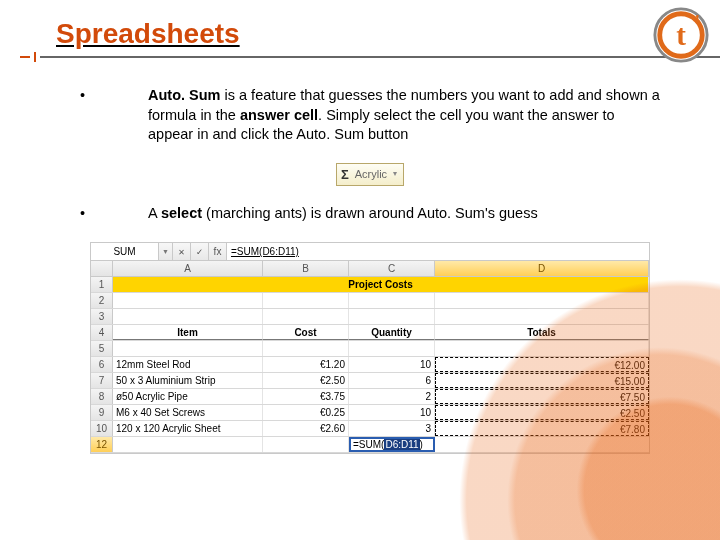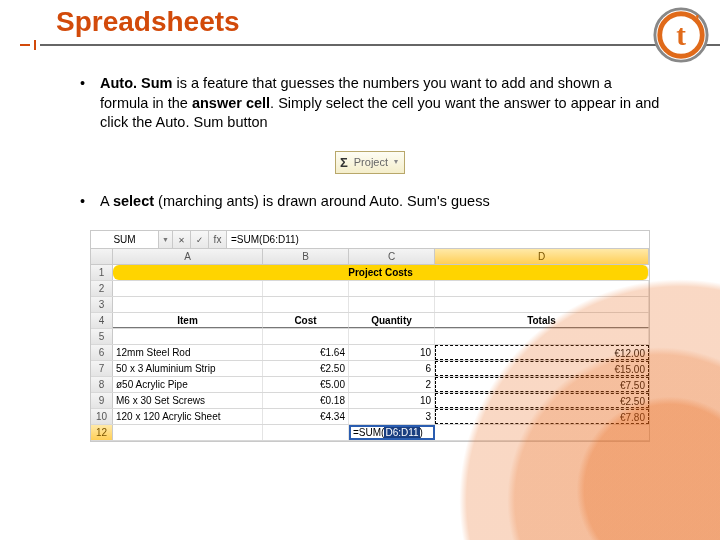--- a/index.html
+++ b/index.html
@@ -17,21 +17,22 @@
   }
   .bg1 { width: 520px; height: 520px; right: -220px; bottom: -220px;
          background: radial-gradient(circle at center, rgba(232,100,20,0.25) 58%, rgba(232,100,20,0) 60%); }
   .bg2 { width: 360px; height: 360px; right: -120px; bottom: -140px;
          background: radial-gradient(circle at center, rgba(232,100,20,0.22) 57%, rgba(232,100,20,0) 60%); }
   .bg3 { width: 220px; height: 220px; right: -60px; bottom: -60px;
          background: radial-gradient(circle at center, rgba(232,100,20,0.28) 55%, rgba(232,100,20,0) 60%); }
   
   .header {
     position: relative;
-    padding-top: 6px;
+    padding-top: 18px;
+    text-decoration: underline;
   }
   .title {
     color: #d24a0a;
     font-size: 28px;
     font-weight: bold;
     margin-left: 56px;
     margin-bottom: 2px;
   }
   .rule-wrap {
     display: flex; align-items: center;
@@ -57,21 +58,21 @@
     padding: 24px 60px 0 80px;
     font-size: 14.5px;
     color: #000;
     line-height: 1.35;
   }
   .bullet {
     display: flex;
     margin-bottom: 18px;
   }
   .bullet .dot { width: 20px; flex: none; }
-  .bullet .txt { flex: 1; }
+  .bullet .txt { flex: 1; margin-left: 48px; }
   .center-img { text-align: center; margin: 6px 0 18px; }
   
   .autosum-btn {
     display: inline-flex; align-items: center;
     border: 1px solid #b8a76a;
     background: linear-gradient(#fefdf4,#f4eecb);
     padding: 2px 6px 2px 4px;
     font-size: 11px; color: #666;
     gap: 6px;
   }
@@ -86,21 +87,21 @@
   .formula-bar {
     display: flex; align-items: stretch;
     background: linear-gradient(#f7f7f7,#e8e8e8);
     border-bottom: 1px solid #c9c9c9;
     height: 18px;
   }
   .fb-name { width: 68px; border-right:1px solid #c9c9c9; display:flex; align-items:center; justify-content:center; background:#fff; }
   .fb-dd { width:14px; border-right:1px solid #c9c9c9; display:flex;align-items:center;justify-content:center; color:#777; font-size:7px;}
   .fb-btn { width:18px; border-right:1px solid #c9c9c9; display:flex;align-items:center;justify-content:center; color:#555; font-family: monospace;}
   .fb-fx { width:18px; border-right:1px solid #c9c9c9; display:flex;align-items:center;justify-content:center; color:#555;}
-  .fb-input { flex:1; background:#fff; padding:2px 4px; display:flex; align-items:center;}
+  .fb-input { flex:1; background:#fff; padding:2px 4px; display:flex; align-items:center;text-decoration:underline;}
   .col-headers {
     display:grid;
     grid-template-columns: 22px 150px 86px 86px 1fr;
     background: linear-gradient(#f4f4f4,#e4e4e4);
     border-bottom:1px solid #c9c9c9;
     text-align:center;
     color:#555;
   }
   .col-headers > div { border-right:1px solid #c9c9c9; padding:1px 0;}
   .col-headers > div.active { background: linear-gradient(#ffe9a8,#ffcf57); color:#7a5400;}
@@ -109,21 +110,21 @@
     display:grid;
     grid-template-columns: 22px 150px 86px 86px 1fr;
     border-bottom:1px solid #d8d8d8;
     height:16px;
   }
   .row > div { border-right:1px solid #e4e4e4; padding:1px 3px; overflow:hidden; white-space:nowrap; }
   .row .rh {
     background: linear-gradient(#f4f4f4,#e4e4e4);
     text-align:center; color:#555; border-right:1px solid #c9c9c9;
   }
-  .row.titlerow > div.cell { background:#ffd400; font-weight:bold; text-align:center;border-radius:6px; }
+  .row.titlerow > div.cell { background:#ffd400; font-weight:bold; text-align:center; }
   .row.titlerow .span { grid-column: 2 / span 4; }
   .row.headerrow > div.cell { font-weight:bold; text-align:center; border-bottom:1px solid #777;}
   .row .num { text-align:right; }
   .row .rh.active { background: linear-gradient(#ffe9a8,#ffcf57); color:#7a5400;}
   .marquee {
     border:1px dashed #000 !important;
   }
   .formula-cell {
     background:#fff; border:2px solid #2a5db0 !important;
     padding:0 2px !important;
@@ -158,21 +159,21 @@
   <div class="bullet">
     <div class="dot">•</div>
     <div class="txt">
       <b>Auto. Sum</b><span> is a feature that guesses the numbers you want to add and shown a formula in the </span><b>answer cell</b><span>.  Simply select the cell you want the answer to appear in and click the Auto. Sum button</span>
     </div>
   </div>
 
   <div class="center-img">
     <span class="autosum-btn">
       <span class="sigma">Σ</span>
-      <span>Project</span>
+      <span>Acrylic</span>
       <span class="chev">▾</span>
     </span>
   </div>
 
   <div class="bullet">
     <div class="dot">•</div>
     <div class="txt">
       <span>A </span><b>select</b><span> (marching ants) is drawn around Auto. Sum's guess</span>
     </div>
   </div>
@@ -223,49 +224,49 @@
         <div class="rh">5</div>
         <div class="cell"></div>
           <div class="cell"></div>
           <div class="cell"></div>
           <div class="cell"></div>
       </div>
 
       <div class="row">
         <div class="rh">6</div>
         <div class="cell">12mm Steel Rod</div>
-        <div class="cell num">€1.64</div>
+        <div class="cell num">€1.20</div>
         <div class="cell num">10</div>
         <div class="cell num marquee">€12.00</div>
       </div>
       <div class="row">
         <div class="rh">7</div>
         <div class="cell">50 x 3 Aluminium Strip</div>
         <div class="cell num">€2.50</div>
         <div class="cell num">6</div>
         <div class="cell num marquee">€15.00</div>
       </div>
       <div class="row">
         <div class="rh">8</div>
         <div class="cell">ø50 Acrylic Pipe</div>
-        <div class="cell num">€5.00</div>
+        <div class="cell num">€3.75</div>
         <div class="cell num">2</div>
         <div class="cell num marquee">€7.50</div>
       </div>
       <div class="row">
         <div class="rh">9</div>
-        <div class="cell">M6 x 30 Set Screws</div>
-        <div class="cell num">€0.18</div>
+        <div class="cell">M6 x 40 Set Screws</div>
+        <div class="cell num">€0.25</div>
         <div class="cell num">10</div>
         <div class="cell num marquee">€2.50</div>
       </div>
       <div class="row">
         <div class="rh">10</div>
         <div class="cell">120 x 120 Acrylic Sheet</div>
-        <div class="cell num">€4.34</div>
+        <div class="cell num">€2.60</div>
         <div class="cell num">3</div>
         <div class="cell num marquee">€7.80</div>
       </div>
 
       <div class="row">
         <div class="rh active">12</div>
         <div class="cell"></div>
           <div class="cell"></div>
         <div class="cell formula-cell">
           <span>=SUM(</span>

